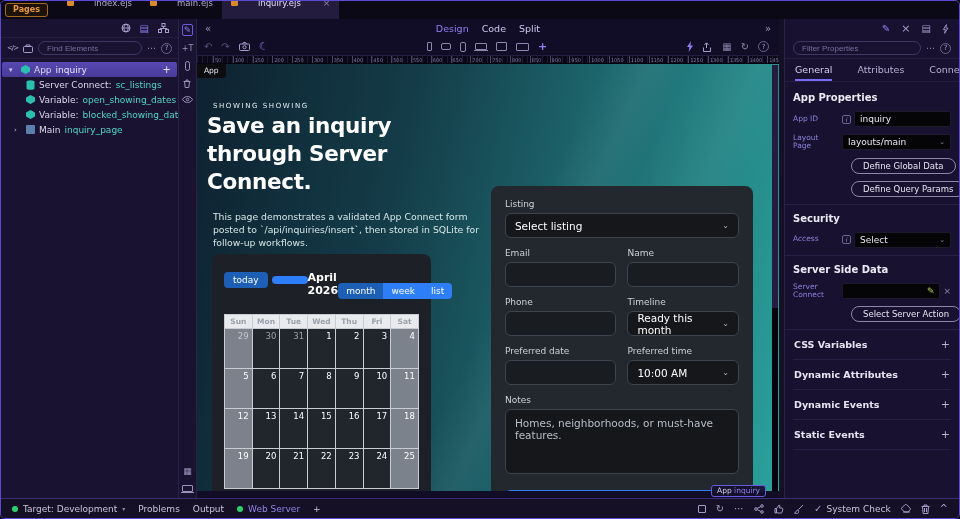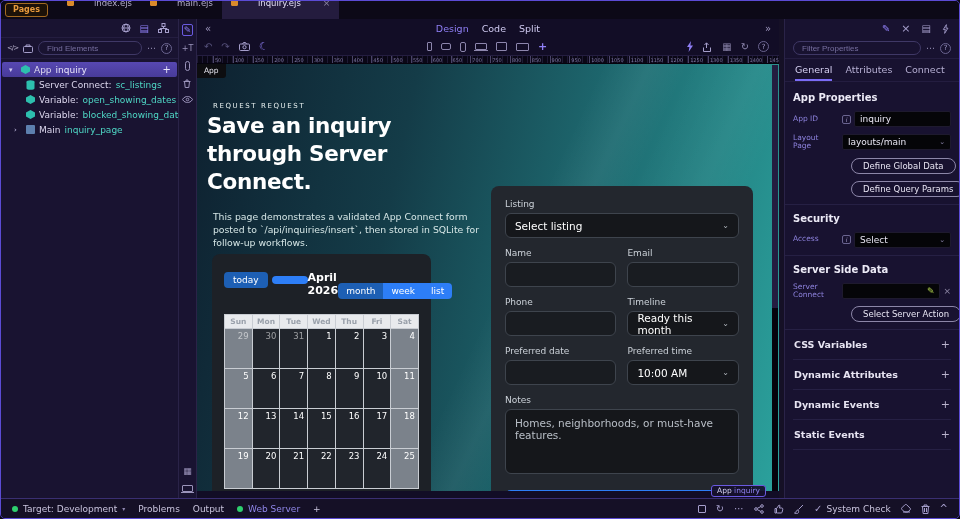--- a/index.html
+++ b/index.html
@@ -118,21 +118,21 @@
     border-radius:3px;font-size:7.5px;padding:0 5px 1px;z-index:6;white-space:nowrap}
   .sel-badge .t1{color:#d8d3f0}.sel-badge .t2{color:#8f82ef}
 
   .gutter{width:6px;background:#151026;border-right:1px solid #2a2348}
 
   
   .right-panel{width:174px;background:#181230;display:flex;flex-direction:column;font-size:9px}
   .rp-row1{height:19px;display:flex;justify-content:flex-end;gap:11px;align-items:center;padding:0 10px;color:#a59ecb;font-size:10px}
   .rp-pencil{color:#8f7ff5}
   .rp-filter{height:21px;display:flex;align-items:center;gap:5px;padding:0 8px;border-bottom:1px solid #241d40}
-  .rp-tabs{display:flex;gap:13px;padding:5px 10px 0;font-size:9.5px;color:#b5aed2;border-bottom:1px solid #241d40}
+  .rp-tabs{display:flex;gap:25px;padding:5px 10px 0;font-size:9.5px;color:#b5aed2;border-bottom:1px solid #241d40}
   .rp-tab{padding-bottom:4px}
   .rp-tab.active{color:#d6d1f2;border-bottom:2px solid #7b6cf6}
   .rp-body{flex:1;padding:7px 8px 0;overflow:hidden}
   .rp-h{font-size:10px;font-weight:700;color:#eceaf6;margin:3px 0 8px}
   .rp-row{display:flex;align-items:center;margin-bottom:7px;gap:3px}
   .rp-label{width:46px;color:#8d82dd;font-size:7.5px;flex-shrink:0;line-height:1.1}
   .info-chip{width:9px;height:9px;border:1px solid #6a6490;border-radius:2px;color:#a59ecb;font-size:6px;display:flex;align-items:center;justify-content:center;flex-shrink:0;font-style:italic}
   .rp-input{flex:1;height:16px;background:#050508;border:1px solid #1e1a2e;border-radius:2px;color:#e8e6f2;font-size:9px;padding:0 5px;display:flex;align-items:center;min-width:0}
   .rp-input .chev{margin-left:auto;color:#8d86ad;font-size:7px}
   .sc-tools{margin-left:auto;display:flex;align-items:center;gap:5px}
@@ -340,21 +340,21 @@
           <span class="ruler-tick" style="left: 471.4px;">1200</span>
           <span class="ruler-tick" style="left: 491.2px;">1250</span>
           <span class="ruler-tick" style="left: 511px;">1300</span>
           <span class="ruler-tick" style="left: 530.8px;">1350</span>
           <span class="ruler-tick" style="left: 550.6px;">1400</span>
           <span class="ruler-tick" style="left: 570.4px;">1450</span>
         </div>
 
       <div class="design-view">
         <span class="app-tag">App</span>
-        <div class="eyebrow">REQUEST REQUEST</div>
+        <div class="eyebrow">SHOWING SHOWING</div>
         <h1 class="hero-h">Save an inquiry through Server Connect.</h1>
         <p class="hero-p">This page demonstrates a validated App Connect form posted to `/api/inquiries/insert`, then stored in SQLite for follow-up workflows.</p>
 
         <div class="cal-card">
           <div class="cal-toolbar">
             <div class="today-wrap">
               <button class="btn-today">today</button>
               <span class="today-pill"></span>
             </div>
             <div class="cal-month">April 2026</div>
@@ -460,25 +460,25 @@
         </div>
 
         <div class="form-card">
           <div class="f-label">Listing</div>
           <div class="f-sel">
             <span>Select listing</span>
             <span class="chev">⌄</span>
           </div>
           <div class="f-grid">
             <div>
+              <div class="f-label">Email</div>
+              <input class="f-input" style="">
+            </div>
+            <div>
               <div class="f-label">Name</div>
-              <input class="f-input" style="">
-            </div>
-            <div>
-              <div class="f-label">Email</div>
               <input class="f-input" style="">
             </div>
             <div class="mt10">
               <div class="f-label">Phone</div>
               <input class="f-input" style="">
             </div>
             <div class="mt10">
               <div class="f-label">Timeline</div>
               <div class="f-sel">
                 <span>Ready this month</span>

